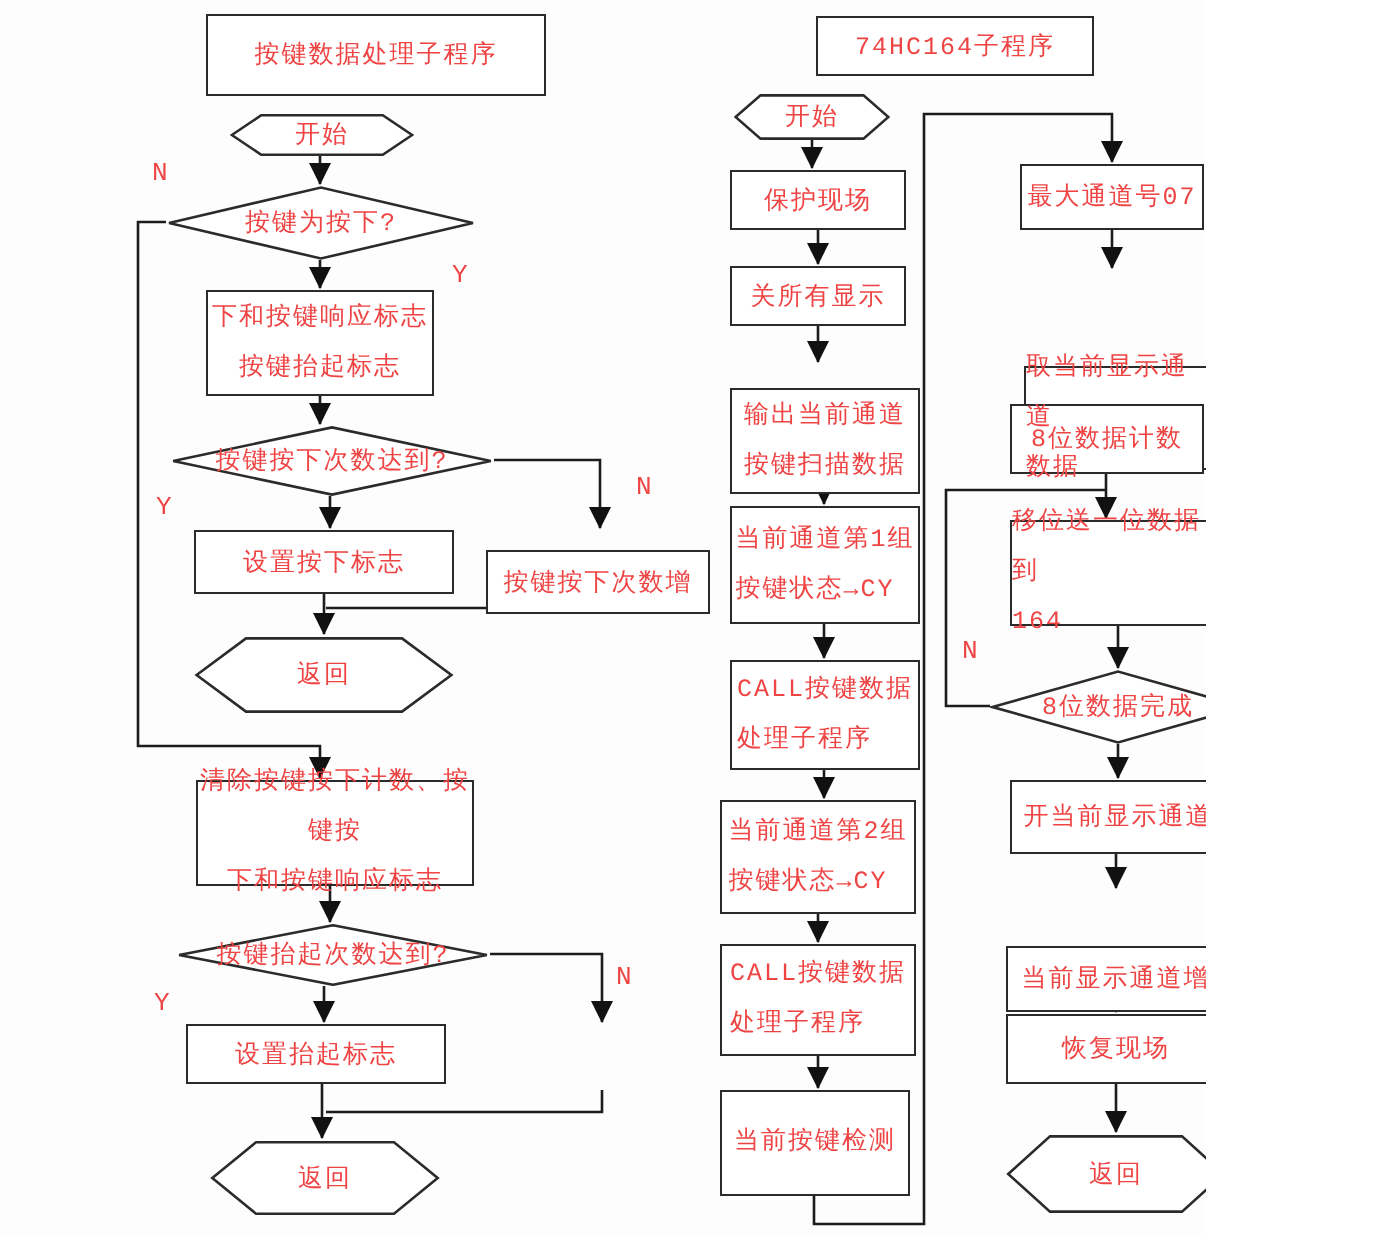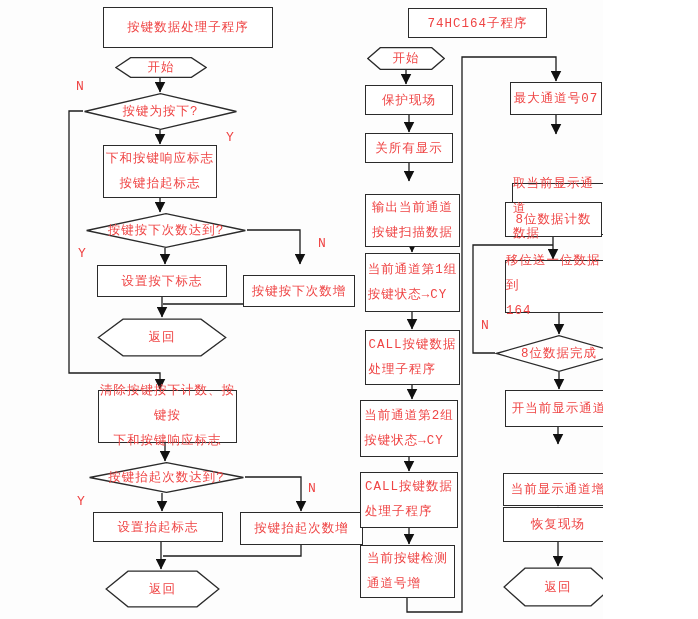--- a/index.html
+++ b/index.html
@@ -129,23 +129,20 @@
     <svg viewBox="0 0 100 100" preserveAspectRatio="none">
       <polygon points="1,50 50,2 99,50 50,98"></polygon>
       </svg>
     <span class="lbl">按键抬起次数达到?</span>
   </div>
 
   <div class="node rect" style="left:93px;top:512px;width:130px;height:30px;">
     <span class="lbl">设置抬起标志</span>
   </div>
 
-  <div class="node rect" style="left:240px;top:512px;width:123px;height:33px;">
-    <span class="lbl">按键抬起次数增</span>
-  </div>
 
   <div class="node poly" style="left:105px;top:570px;width:115px;height:38px;">
     <svg viewBox="0 0 100 100" preserveAspectRatio="none">
       <polygon points="1,50 20,3 80,3 99,50 80,97 20,97"></polygon>
       </svg>
     <span class="lbl">返回</span>
   </div>
 
   <div class="node rect" style="left:408px;top:8px;width:139px;height:30px;">
     <span class="lbl">74HC164子程序</span>
@@ -197,21 +194,20 @@
   <div class="node rect two ta-l" style="left:360px;top:472px;width:98px;height:56px;">
     <span class="lbl">
       <span>CALL按键数据</span>
       <span>处理子程序</span>
     </span>
   </div>
 
   <div class="node rect two ta-l" style="left:360px;top:545px;width:95px;height:53px;">
     <span class="lbl">
       <span>当前按键检测</span>
-      <span>通道号增</span>
     </span>
   </div>
 
   <div class="node rect" style="left:510px;top:82px;width:92px;height:33px;">
     <span class="lbl">最大通道号07</span>
   </div>
 
   <div class="node rect two ta-l" style="left:512px;top:135px;width:93px;height:52px;margin-top:48px;">
     <span class="lbl">
       <span>取当前显示通道</span>

